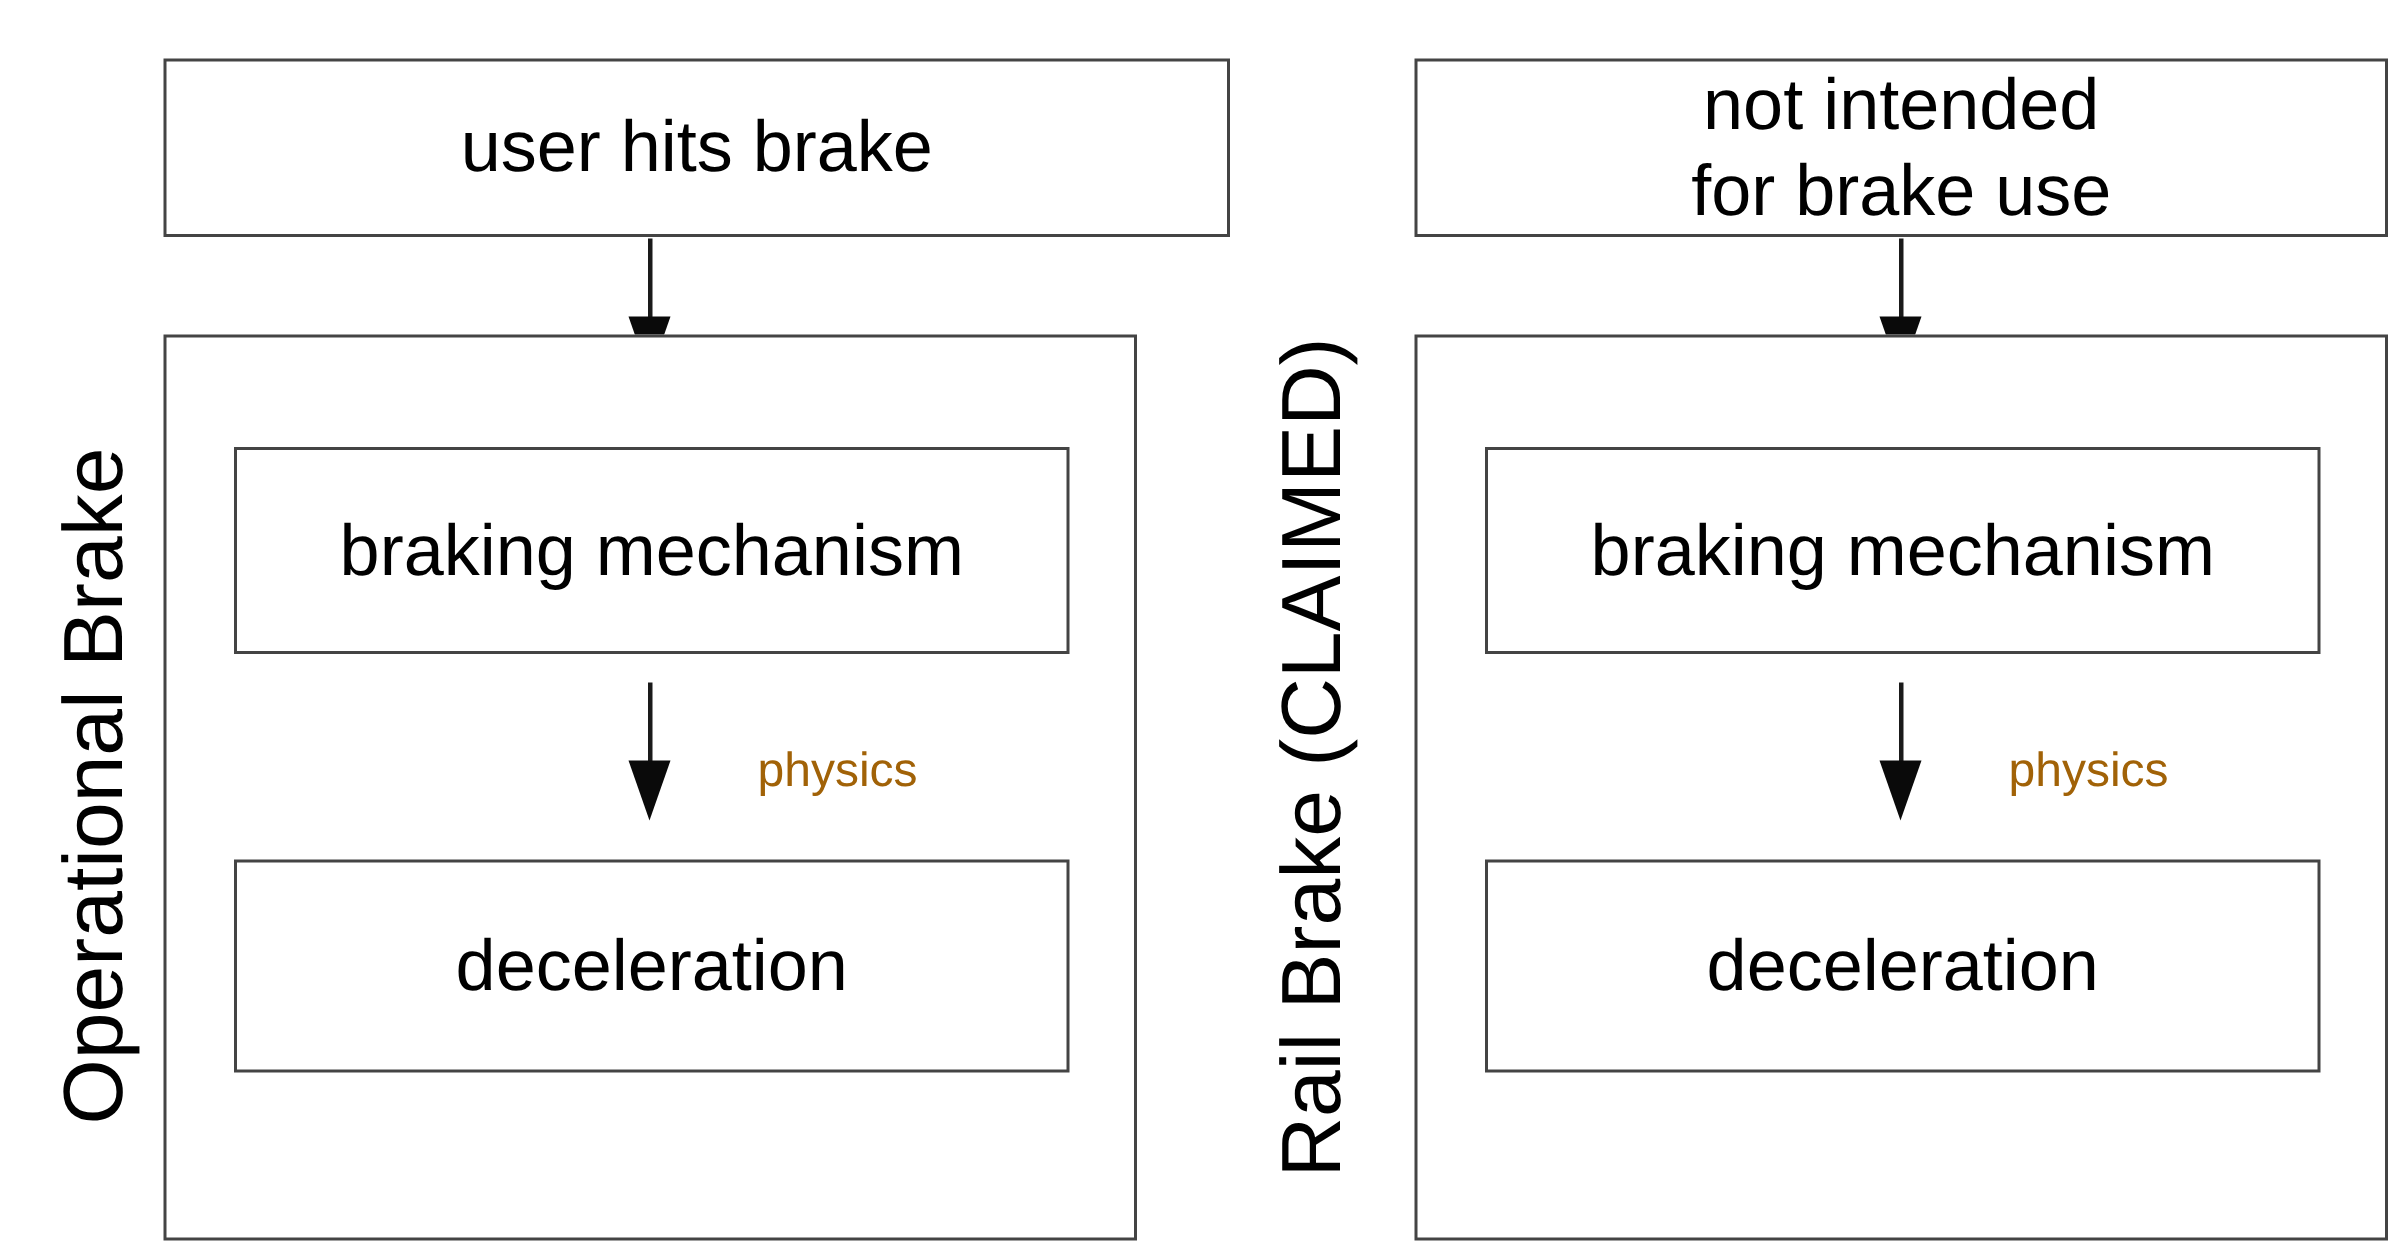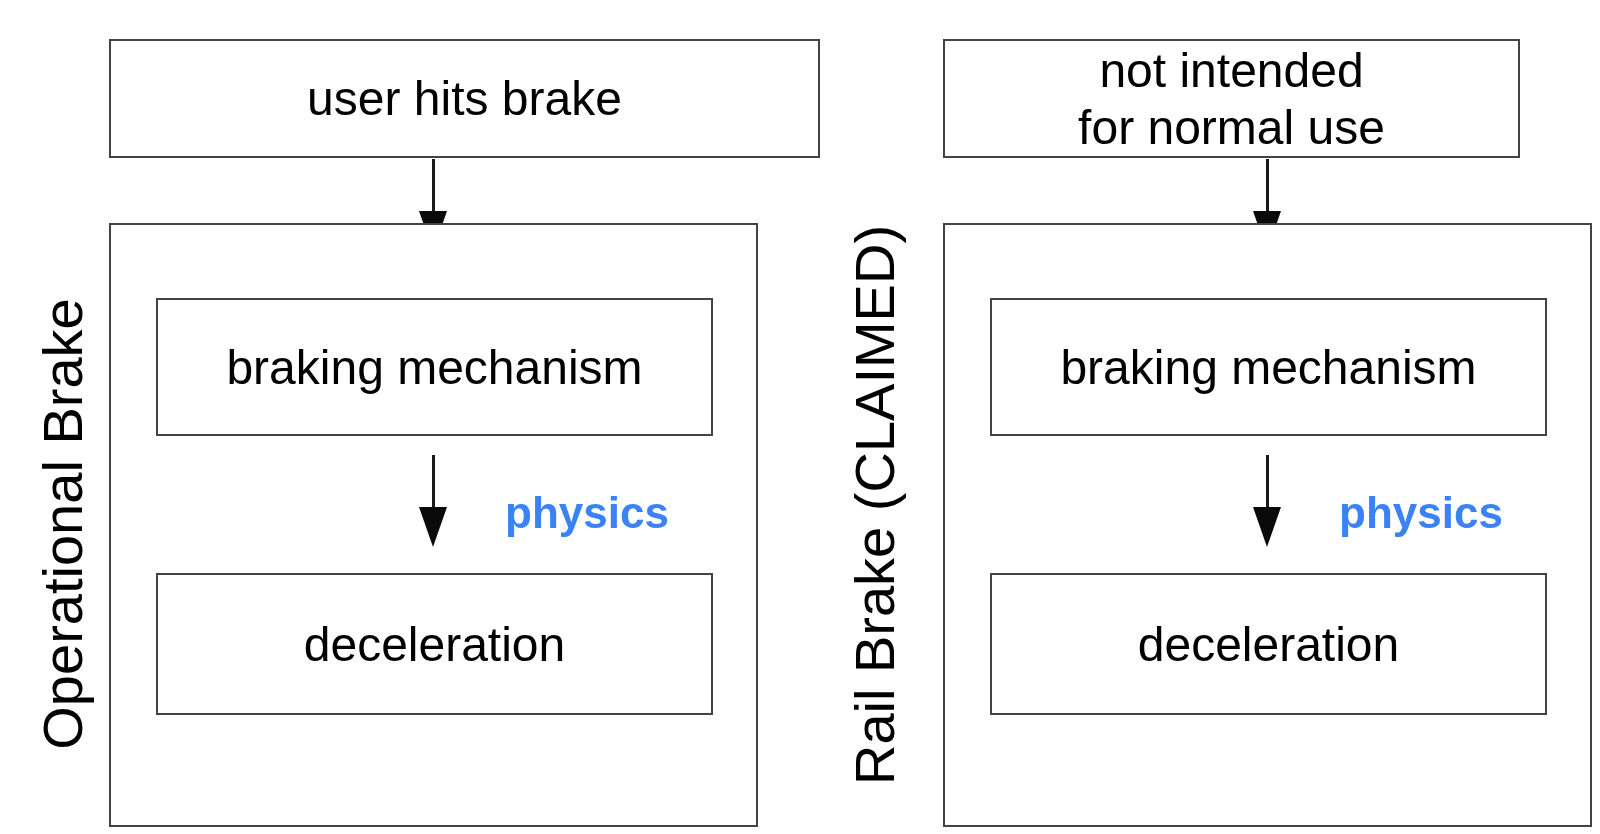--- a/index.html
+++ b/index.html
@@ -24,21 +24,21 @@
     display: flex;
     flex-direction: column;
     align-items: center;
     justify-content: center;
     text-align: center;
     font-size: 48px;
     line-height: 57px;
     color: #000000;
   }
   .trigger-left   { left: 109px; top: 39px;  width: 711px; height: 119px; }
-  .trigger-right  { left: 943px; top: 39px;  width: 577px; height: 119px; }
+  .trigger-right  { left: 943px; top: 39px;  width: 649px; height: 119px; }
   .container-left { left: 109px; top: 223px; width: 649px; height: 604px; }
   .container-right{ left: 943px; top: 223px; width: 649px; height: 604px; }
   .mech-left      { left: 156px; top: 298px; width: 557px; height: 138px; }
   .mech-right     { left: 990px; top: 298px; width: 557px; height: 138px; }
   .result-left    { left: 156px; top: 573px; width: 557px; height: 142px; }
   .result-right   { left: 990px; top: 573px; width: 557px; height: 142px; }
 
   .side-label {
     position: absolute;
     white-space: nowrap;
@@ -66,25 +66,24 @@
   .a1l-head { left: 419px;  top: 211px; }
   .a2l-line { left: 432px;  top: 455px; height: 53px; }
   .a2l-head { left: 419px;  top: 507px; }
   .a1r-line { left: 1266px; top: 159px; height: 54px; }
   .a1r-head { left: 1253px; top: 211px; }
   .a2r-line { left: 1266px; top: 455px; height: 53px; }
   .a2r-head { left: 1253px; top: 507px; }
 
   .physics-label {
     position: absolute;
-    font-size: 44px;
+    font-size: 32px;
     line-height: 54px;
-    color: #3b82f6;
+    color: #a16207;
     white-space: nowrap;
-    font-weight: bold;
   }
   .physics-left  { left: 505px;  top: 486px; }
   .physics-right { left: 1339px; top: 486px; }
 </style>
 </head>
 <body>
 
 <div class="canvas">
 
   <div class="side-label side-label-left">Operational Brake</div>
@@ -108,21 +107,21 @@
   <div class="physics-label physics-left">physics</div>
 
   <div class="box result-left">
     <span>deceleration</span>
   </div>
 
   <div class="side-label side-label-right">Rail Brake (CLAIMED)</div>
 
   <div class="box trigger-right">
     <span>not intended</span>
-    <span>for normal use</span>
+    <span>for brake use</span>
   </div>
 
   <div class="arrow-line a1r-line"></div>
   <div class="arrow-head a1r-head"></div>
 
   <div class="box container-right"></div>
 
   <div class="box mech-right">
     <span>braking mechanism</span>
   </div>

